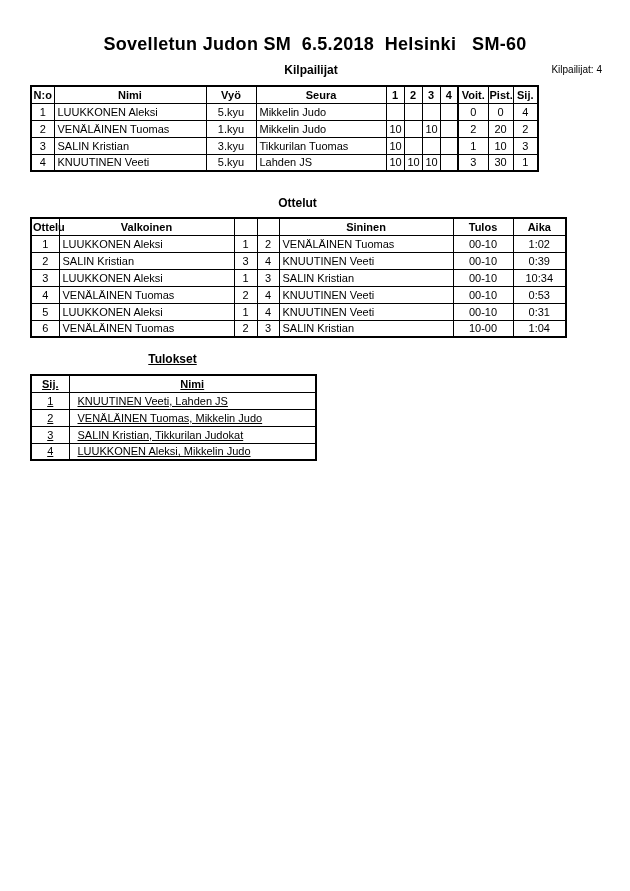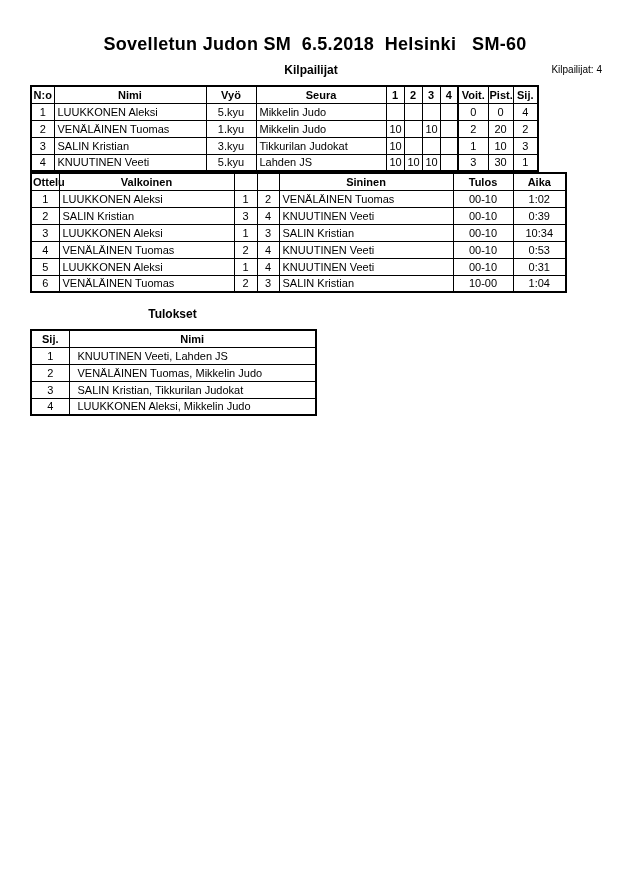--- a/index.html
+++ b/index.html
@@ -27,21 +27,21 @@
     font-size: 10px;
   }
   .sec-title {
     font-weight: bold;
     font-size: 12px;
     text-align: center;
   }
   .wrap { margin-left: 30px; }
   .wrap-t1 { width: 562px; }
   .wrap-t2 { width: 535px; }
-  .wrap-t3 { width: 285px; }
+  .wrap-t3 { width: 285px; text-decoration: underline; }
   .st1 { margin-top: 8px; margin-bottom: 8px; }
   .st2 { margin-top: 24px; margin-bottom: 7px; }
   .st3 { margin-top: 14px; margin-bottom: 8px; }
   table {
     border-collapse: collapse;
     table-layout: fixed;
     border: 2px solid #000;
   }
   .t1 { width: 507px; }
   .t2 { width: 535px; }
@@ -126,21 +126,21 @@
           <td>10</td>
           <td></td>
           <td>2</td>
           <td>20</td>
           <td>2</td>
         </tr>
         <tr>
           <td>3</td>
           <td>SALIN Kristian</td>
           <td>3.kyu</td>
-          <td>Tikkurilan Judokat</td>
+          <td>Tikkurilan Tuomas</td>
           <td>10</td>
           <td></td>
           <td></td>
           <td></td>
           <td>1</td>
           <td>10</td>
           <td>3</td>
         </tr>
         <tr>
           <td>4</td>
@@ -153,20 +153,21 @@
           <td></td>
           <td>3</td>
           <td>30</td>
           <td>1</td>
         </tr>
       </tbody>
   </table>
 </div>
 
 <div class="wrap wrap-t2">
+  <div class="sec-title st2">Ottelut</div>
   <table class="t2">
     <colgroup>
       <col style="width:28px">
         <col style="width:175px">
         <col style="width:23px">
         <col style="width:22px">
       <col style="width:174px">
         <col style="width:60px">
         <col style="width:53px">
     </colgroup>

